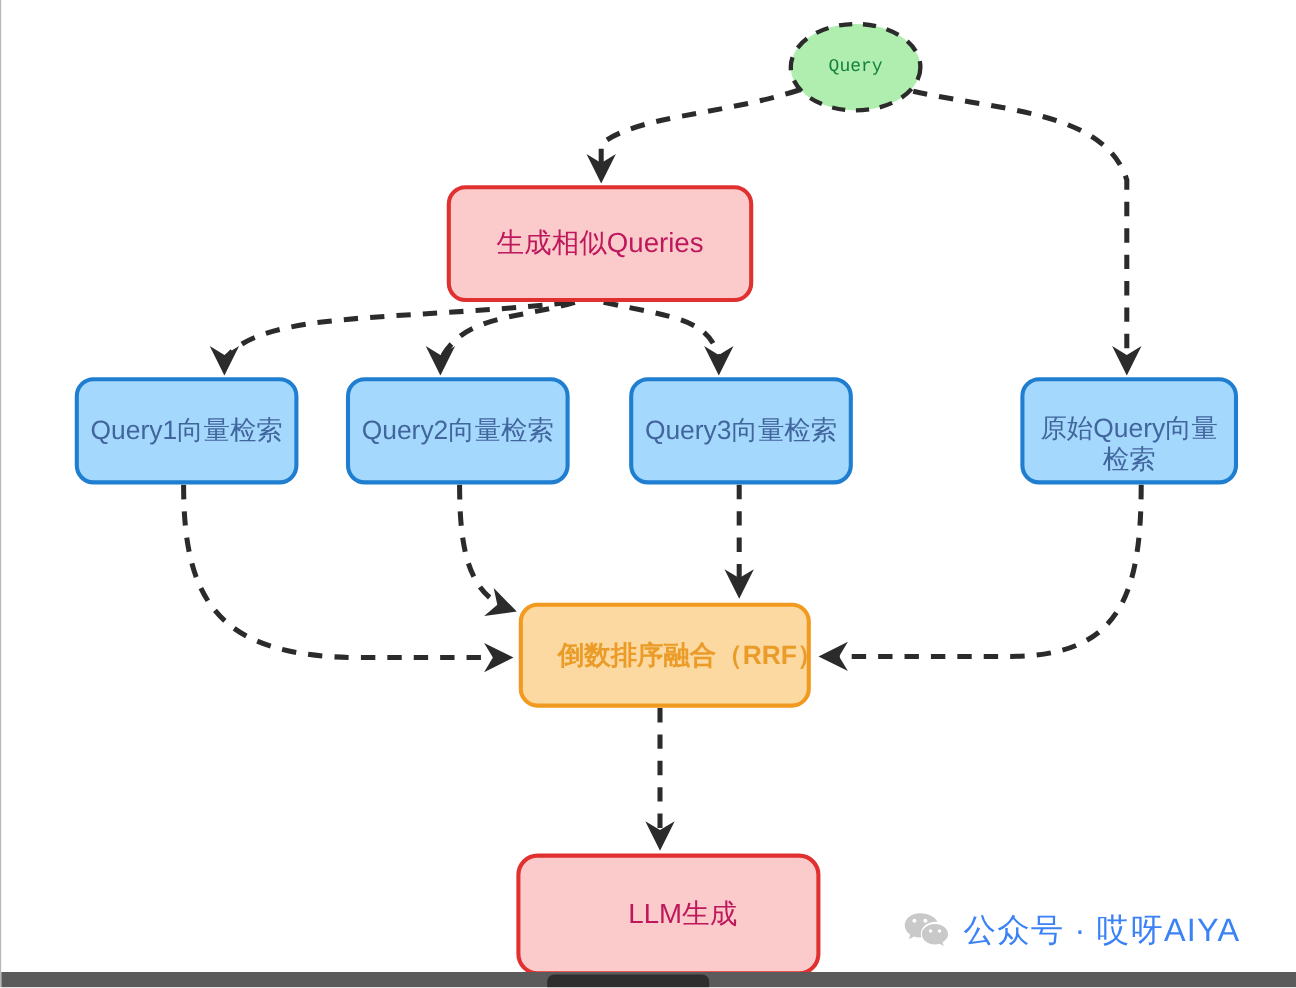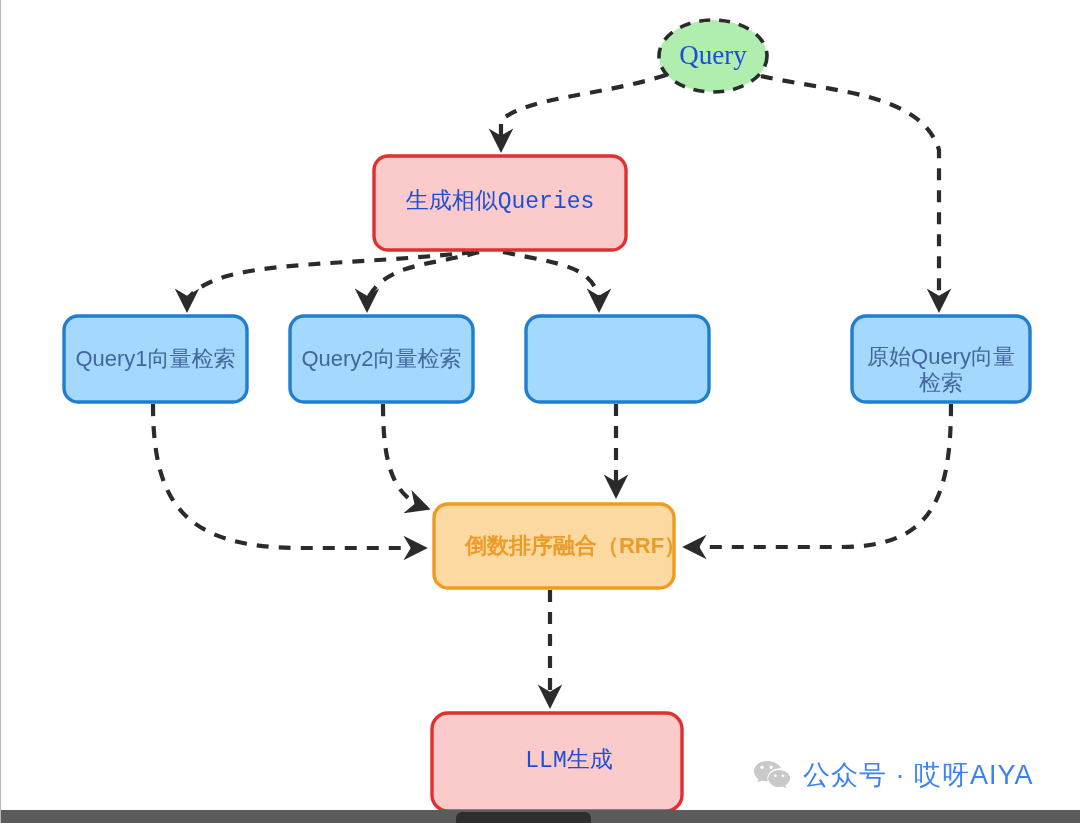--- a/index.html
+++ b/index.html
@@ -30,28 +30,28 @@
     position: absolute;
     display: flex;
     align-items: center;
     justify-content: center;
     text-align: center;
     pointer-events: none;
     line-height: 1.18;
     white-space: pre-line;
   }
   .lbl-query {
-    font-family: Liberation Serif, serif;
-    font-size: 27px;
-    color: #1d4ed8;
+    font-family: Liberation Mono, monospace;
+    font-size: 15px;
+    color: #15803d;
   }
   .lbl-red {
-    font-family: Liberation Mono, monospace;
+    font-family: Liberation Sans, sans-serif;
     font-size: 23px;
-    color: #1d4ed8;
+    color: #be185d;
   }
   .lbl-blue {
     font-family: "Liberation Sans", sans-serif;
     font-size: 22px;
     color: #41669d;
   }
   .lbl-orange {
     font-family: "Liberation Sans", sans-serif;
     font-size: 22px;
     color: #eb9b28;
@@ -150,20 +150,21 @@
   </svg>
 
   <div class="node-label lbl-query" style="left:658px; top:20px; width:108px; height:72px;">Query</div>
 
   <div class="node-label lbl-red" style="left:373px; top:156px; width:252px; height:94px;">生成相似Queries</div>
 
   <div class="node-label lbl-blue" style="left:63px; top:316px; width:183px; height:86px;">Query1向量检索</div>
 
   <div class="node-label lbl-blue" style="left:289px; top:316px; width:183px; height:86px;border-radius:14px;">Query2向量检索</div>
 
+  <div class="node-label lbl-blue" style="left:525px; top:316px; width:183px; height:86px;">Query3向量检索</div>
 
   <div class="node-label lbl-blue" style="left:851px; top:316px; width:178px; height:108px;">原始Query向量
 检索</div>
 
   <div class="node-label lbl-orange" style="left:433px; top:504px; width:283px; height:84px;font-weight:bold;">倒数排序融合（RRF）</div>
 
   <div class="node-label lbl-red" style="left:431px; top:713px; width:250px; height:98px;padding-left:12px;">LLM生成</div>
 
   <div id="watermark">
     <svg class="wechat-icon" viewBox="0 0 40 34">

